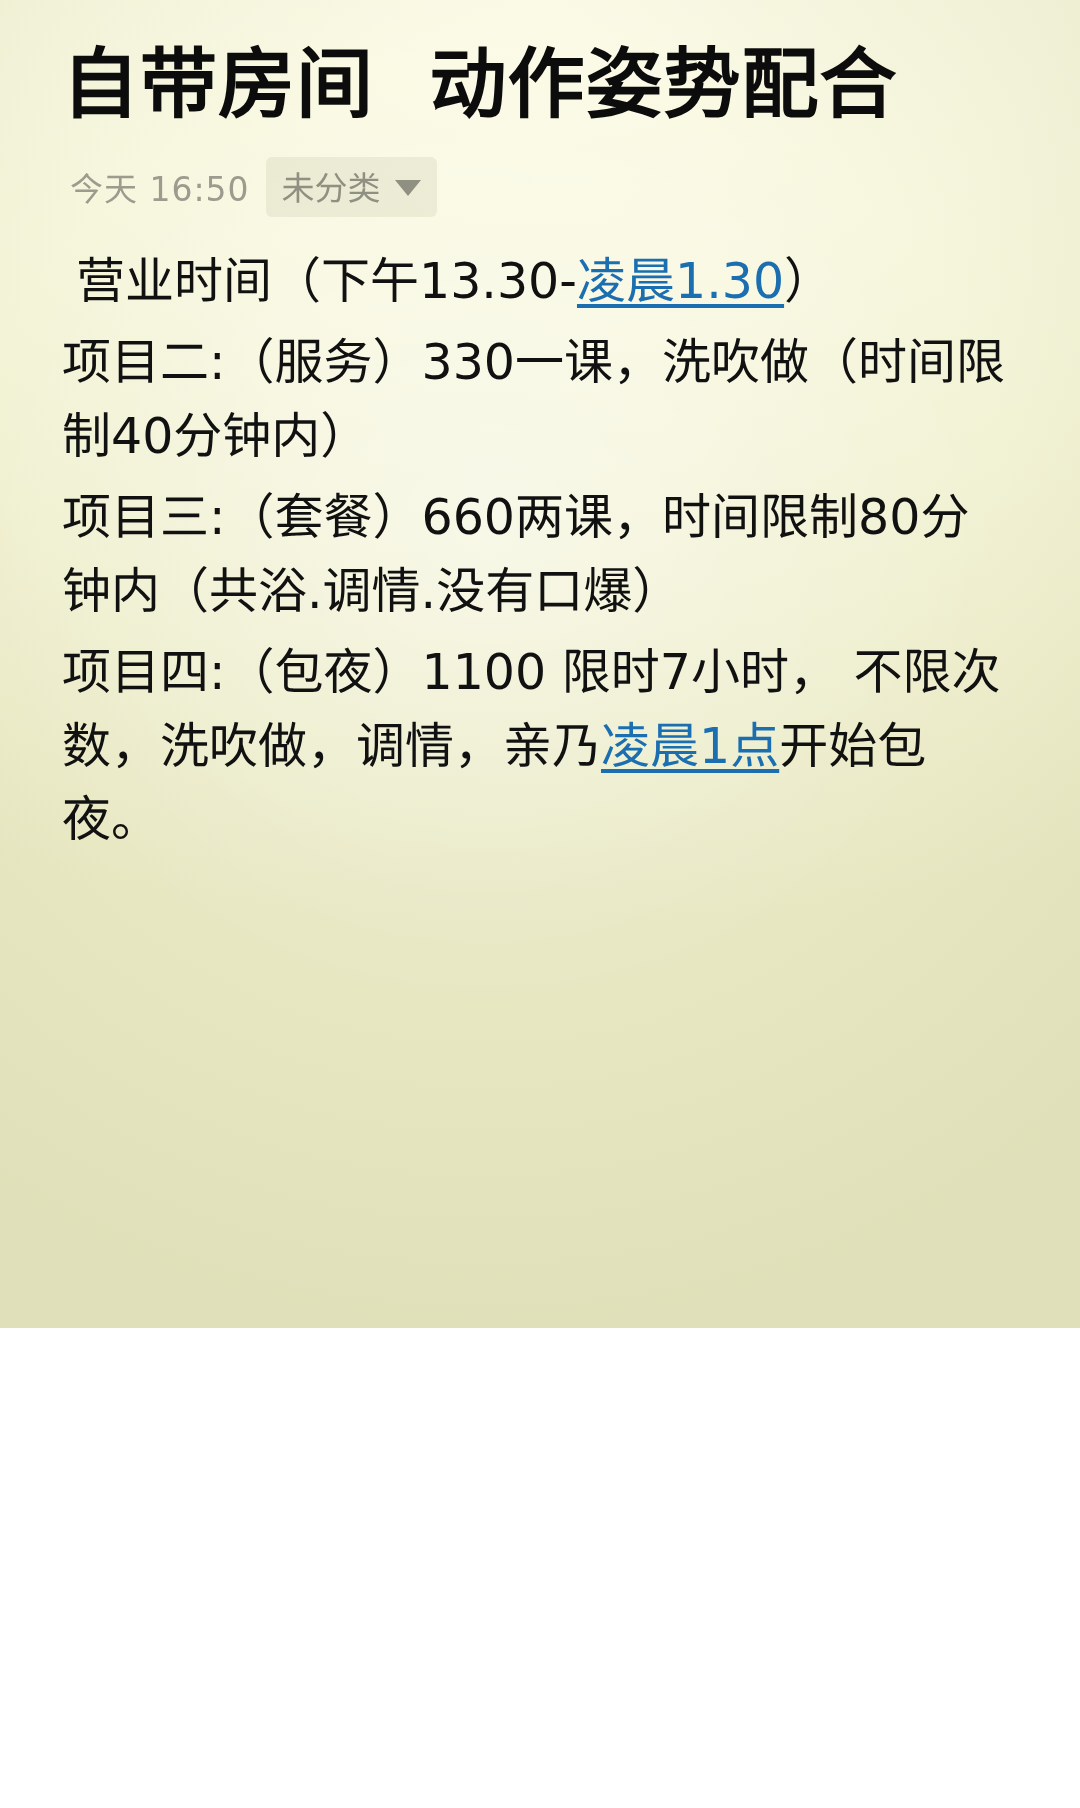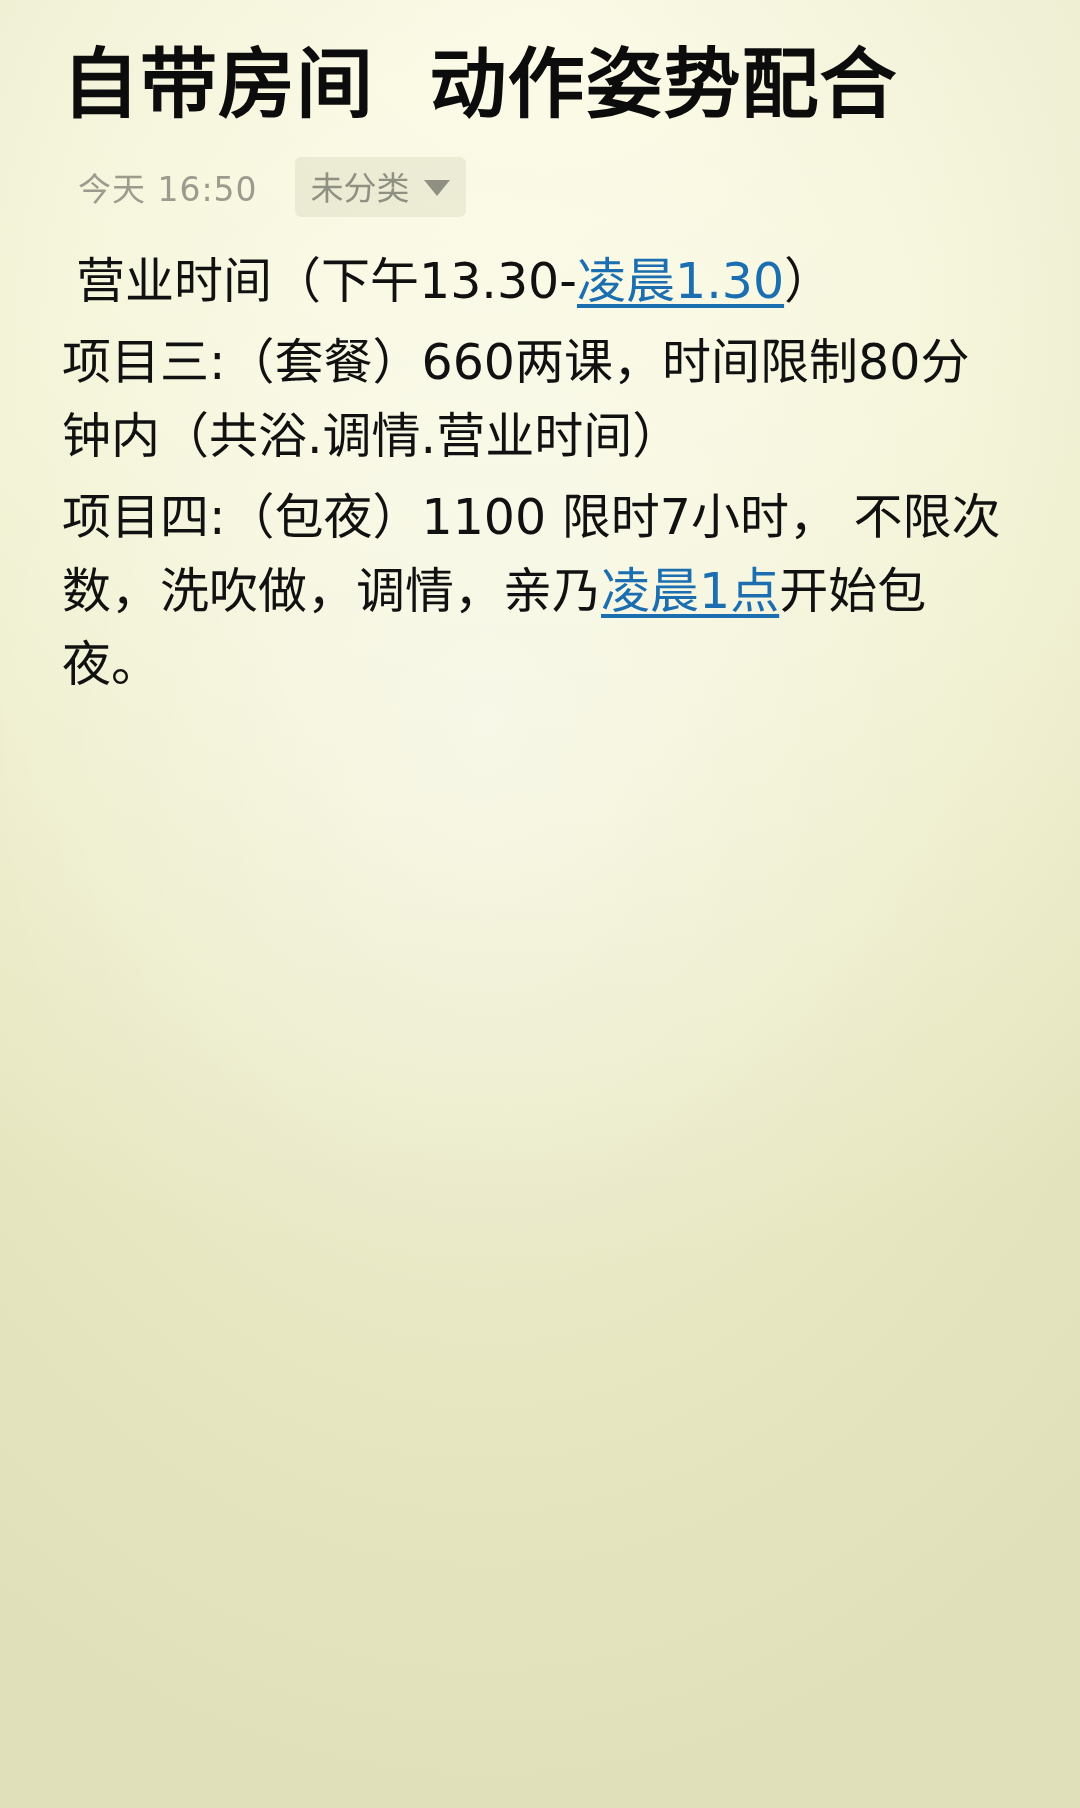--- a/index.html
+++ b/index.html
@@ -9,21 +9,21 @@
   body {
     width: 1080px;
     height: 1808px;
     overflow: hidden;
     font-family: "DejaVu Sans", "Liberation Sans", sans-serif;
     background: #ffffff;
   }
   .note-screen {
     position: relative;
     width: 1080px;
-    height: 1808px;
+    height: 1328px;
     box-sizing: border-box;
     background:
       radial-gradient(ellipse 130% 70% at 50% 0%, #fbfbe8 0%, #f7f7df 35%, #efefcf 70%, #e7e7c2 100%),
       linear-gradient(180deg, #fafae6 0%, #f2f2d6 45%, #e9e9c6 100%);
   }
   .note-screen::after {
     
     content: "";
     position: absolute;
     inset: 0;
@@ -41,22 +41,22 @@
     font-weight: 700;
     line-height: 1.18;
     color: #0c0c0c;
     letter-spacing: 1px;
     white-space: pre;
     margin: 0 0 8px 0;
   }
   .meta-row {
     display: flex;
     align-items: center;
-    gap: 37px;
-    margin: 26px 0 28px 16px;
+    gap: 16px;
+    margin: 26px 0 28px 8px;
   }
   .meta-date {
     font-size: 33px;
     color: #9b9b8e;
     font-weight: 400;
     letter-spacing: 1px;
   }
   .category-chip {
     display: inline-flex;
     align-items: center;
@@ -112,18 +112,19 @@
     <div class="meta-row">
       <span class="meta-date">今天 16:50</span>
       <span class="category-chip">
         <span class="category-label">未分类</span>
         <span class="chevron"></span>
       </span>
     </div>
 
     <div class="body-text" id="note-body">
         <div class="para first"><span> 营业时间（下午13.30-</span><span class="link">凌晨1.30</span><span>）</span></div>
-        <div class="para"><span>项目三:（套餐）660两课，时间限制80分钟内（共浴.调情.营业时间）</span></div>
+        <div class="para"><span>项目二:（服务）330一课，洗吹做（时间限制40分钟内）</span></div>
+        <div class="para"><span>项目三:（套餐）660两课，时间限制80分钟内（共浴.调情.没有口爆）</span></div>
         <div class="para"><span>项目四:（包夜）1100 限时7小时， 不限次数，洗吹做，调情，亲乃</span><span class="link">凌晨1点</span><span>开始包夜。</span></div>
       </div>
 
   </div>
 </div>
 
 </body></html>

